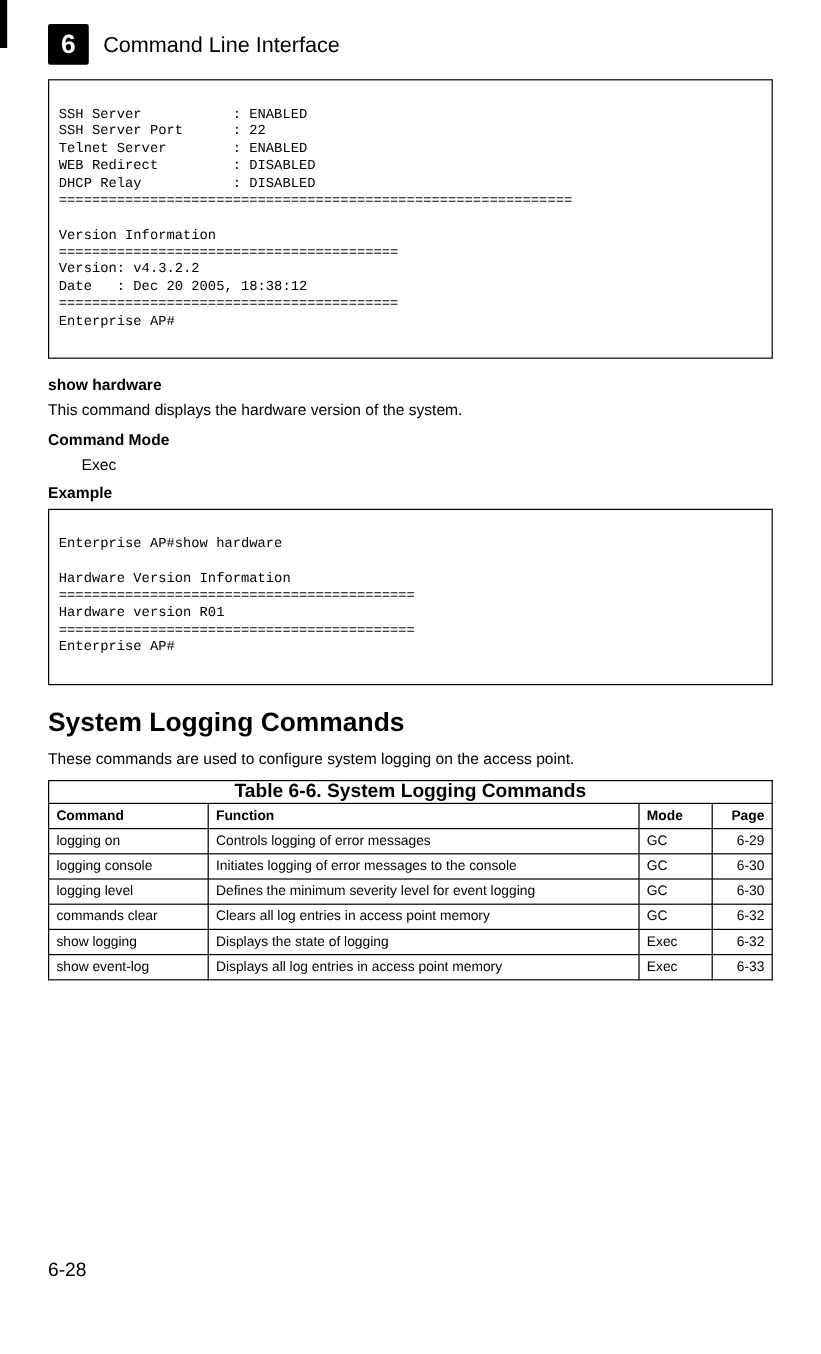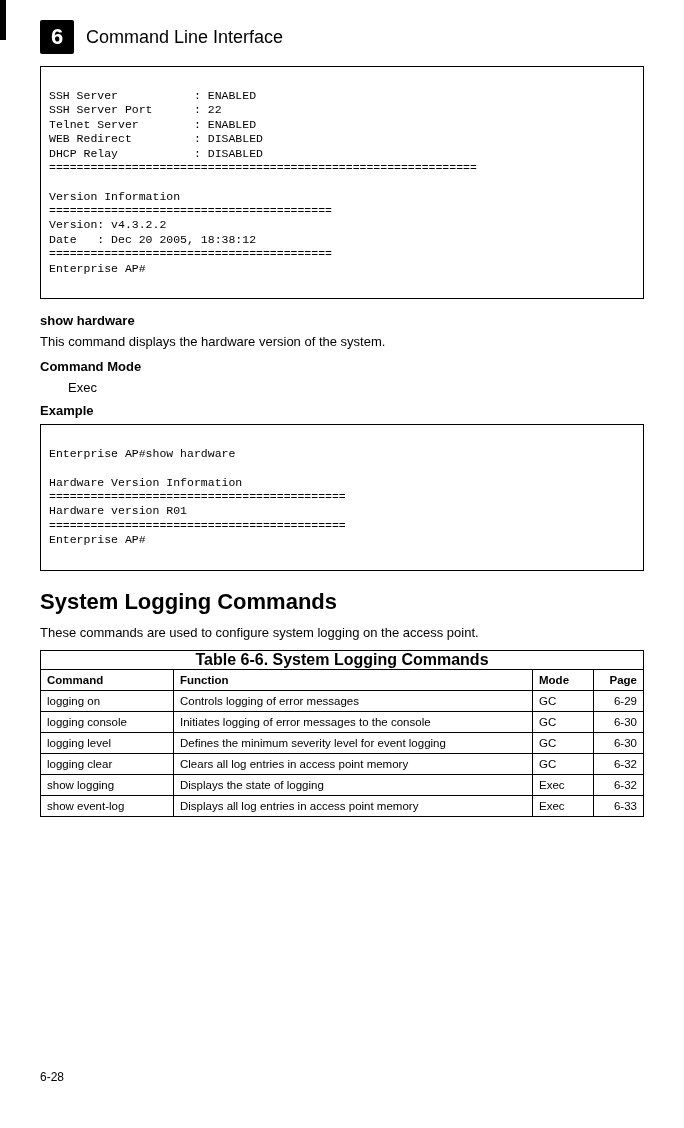--- a/index.html
+++ b/index.html
@@ -103,23 +103,23 @@
     width: 50px;
   }
   table.cmds th.mode, table.cmds td.mode {
     width: 48px;
   }
   table.cmds th.cmd, table.cmds td.cmd {
     width: 120px;
   }
   .pagenum {
     position: absolute;
-    bottom: 4px;
+    bottom: 20px;
     left: 40px;
-    font-size: 12px;
+    font-size: 16px;
   }
 </style>
 </head>
 <body>
 
 <div class="page">
   <div class="left-stripe"></div>
 
   <div class="topbar">
     <div class="chapnum-box">
@@ -184,21 +184,21 @@
         <td class="mode">GC</td>
         <td class="page">6-30</td>
       </tr>
       <tr>
         <td class="cmd">logging level</td>
         <td>Defines the minimum severity level for event logging</td>
         <td class="mode">GC</td>
         <td class="page">6-30</td>
       </tr>
       <tr>
-        <td class="cmd">logging clear</td>
+        <td class="cmd">commands clear</td>
         <td>Clears all log entries in access point memory</td>
         <td class="mode">GC</td>
         <td class="page">6-32</td>
       </tr>
       <tr>
         <td class="cmd">show logging</td>
         <td>Displays the state of logging</td>
         <td class="mode">Exec</td>
         <td class="page">6-32</td>
       </tr>

